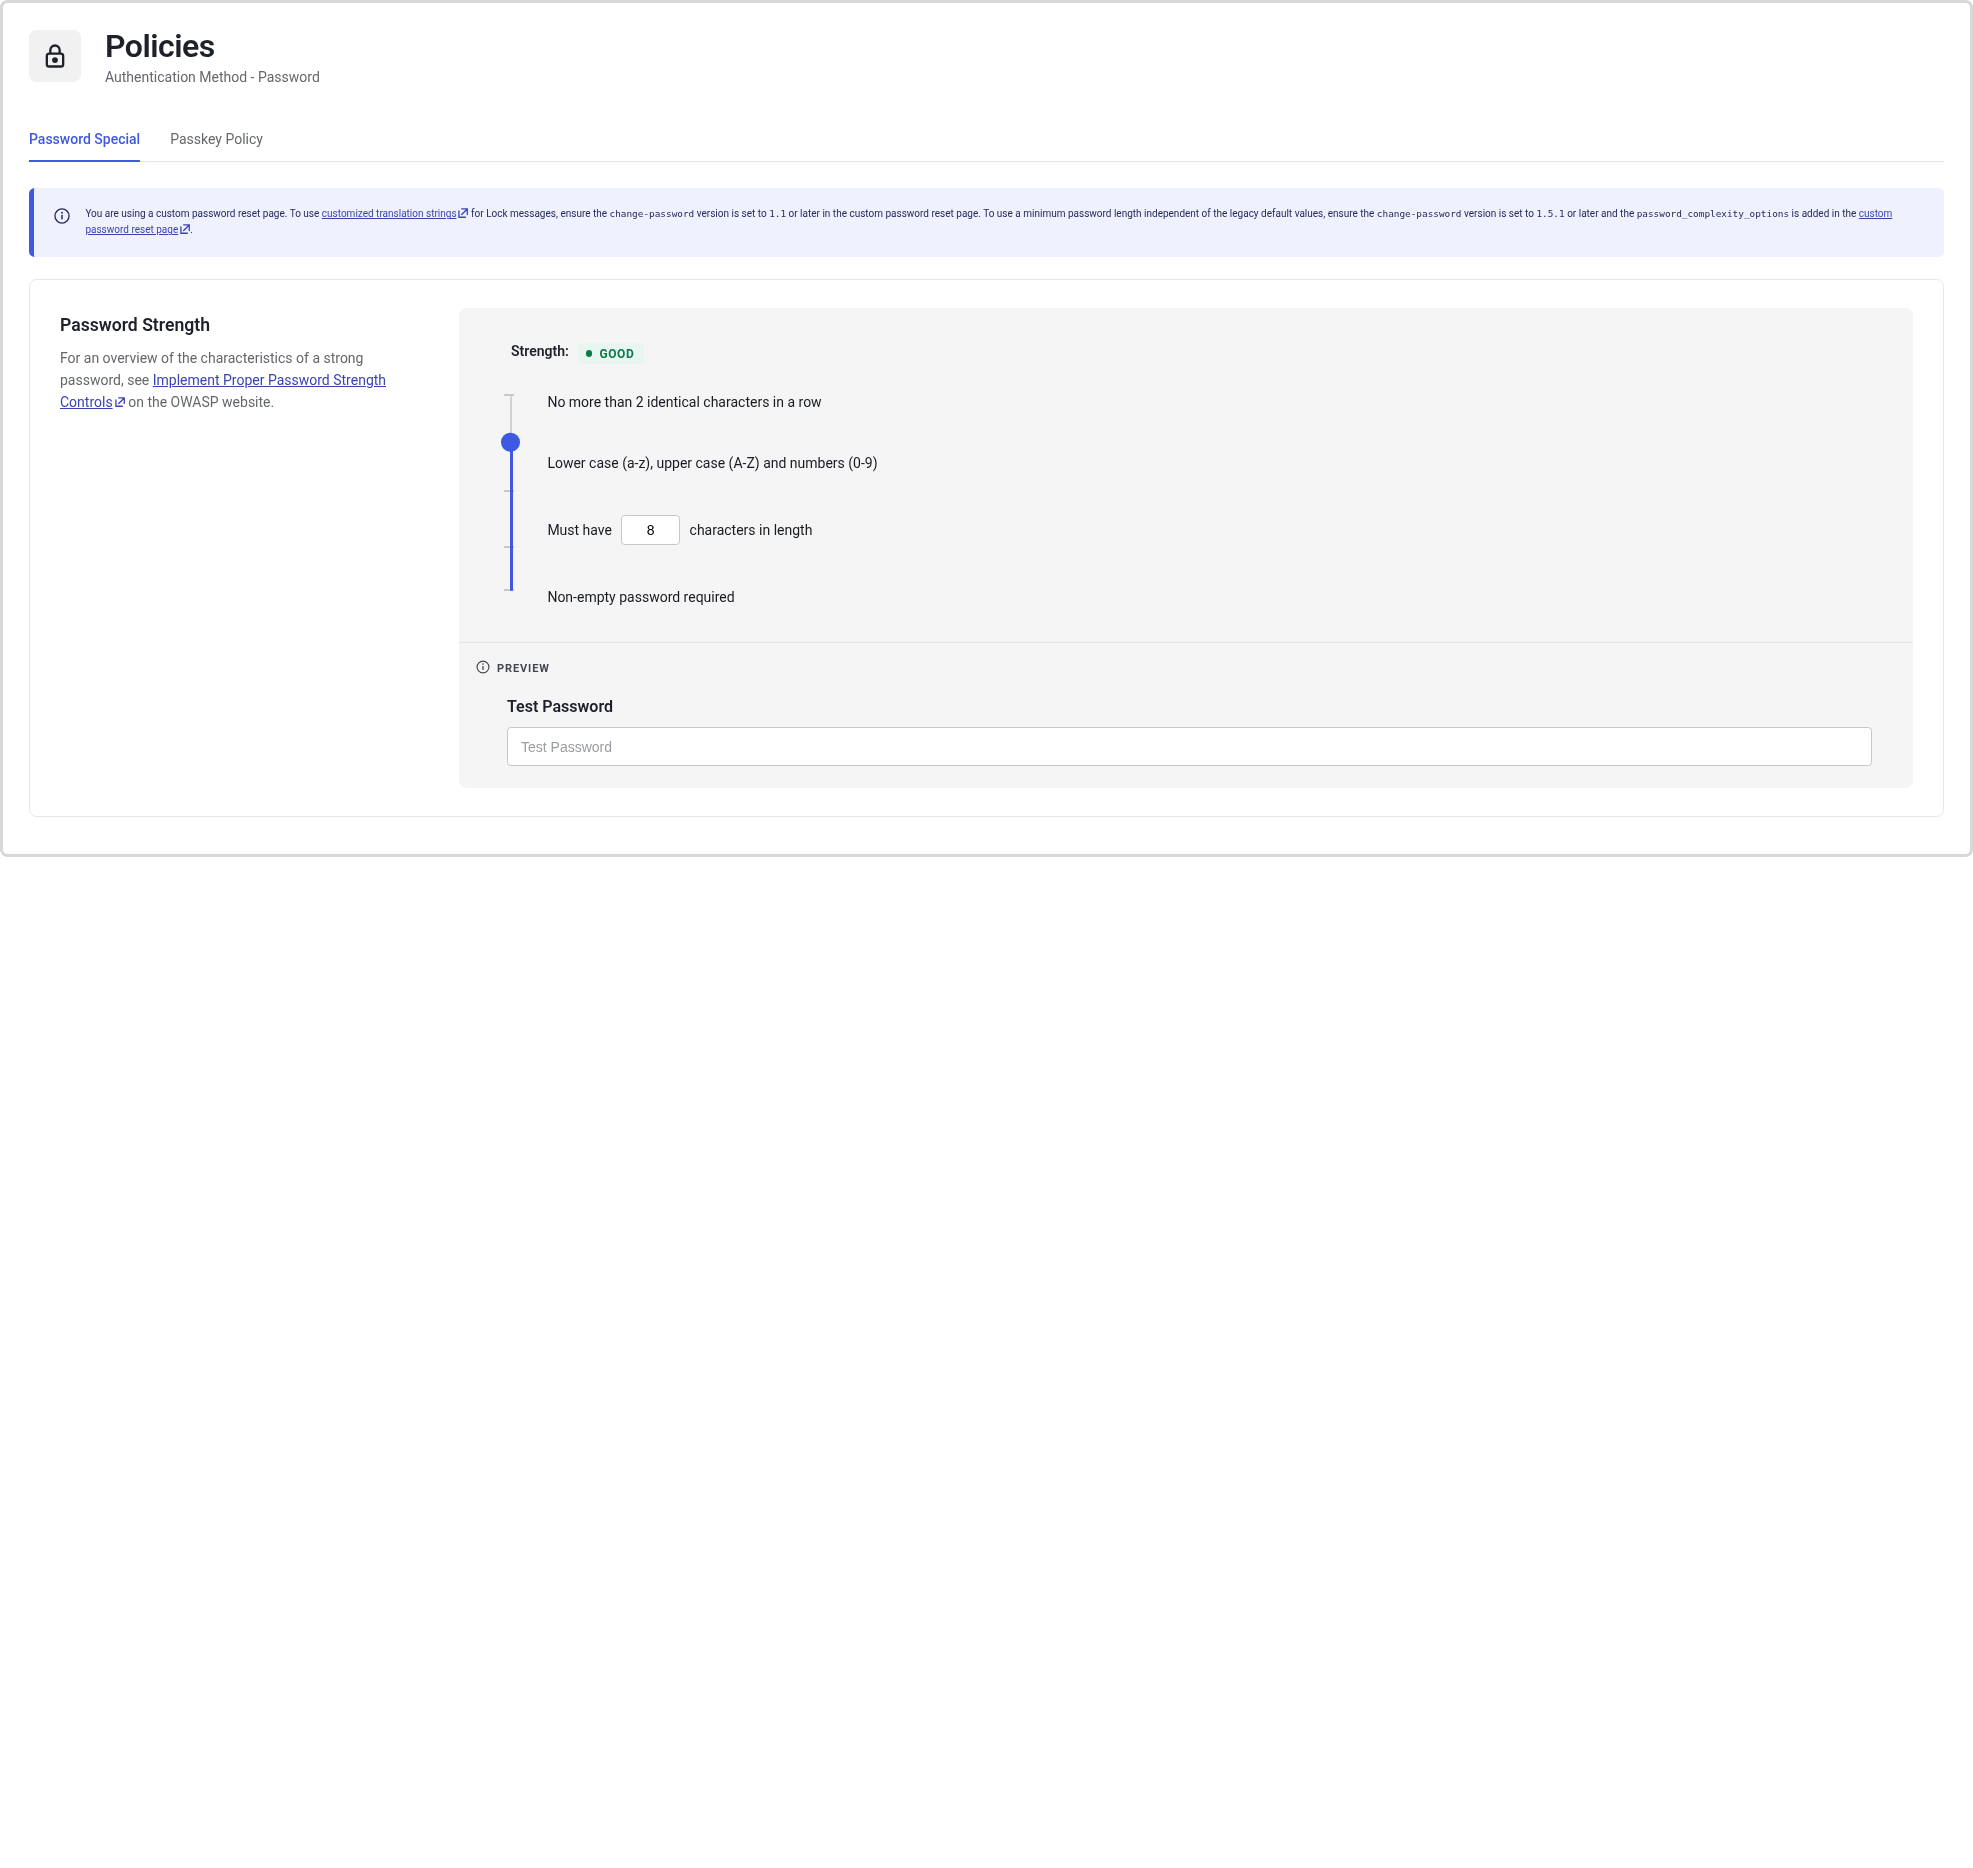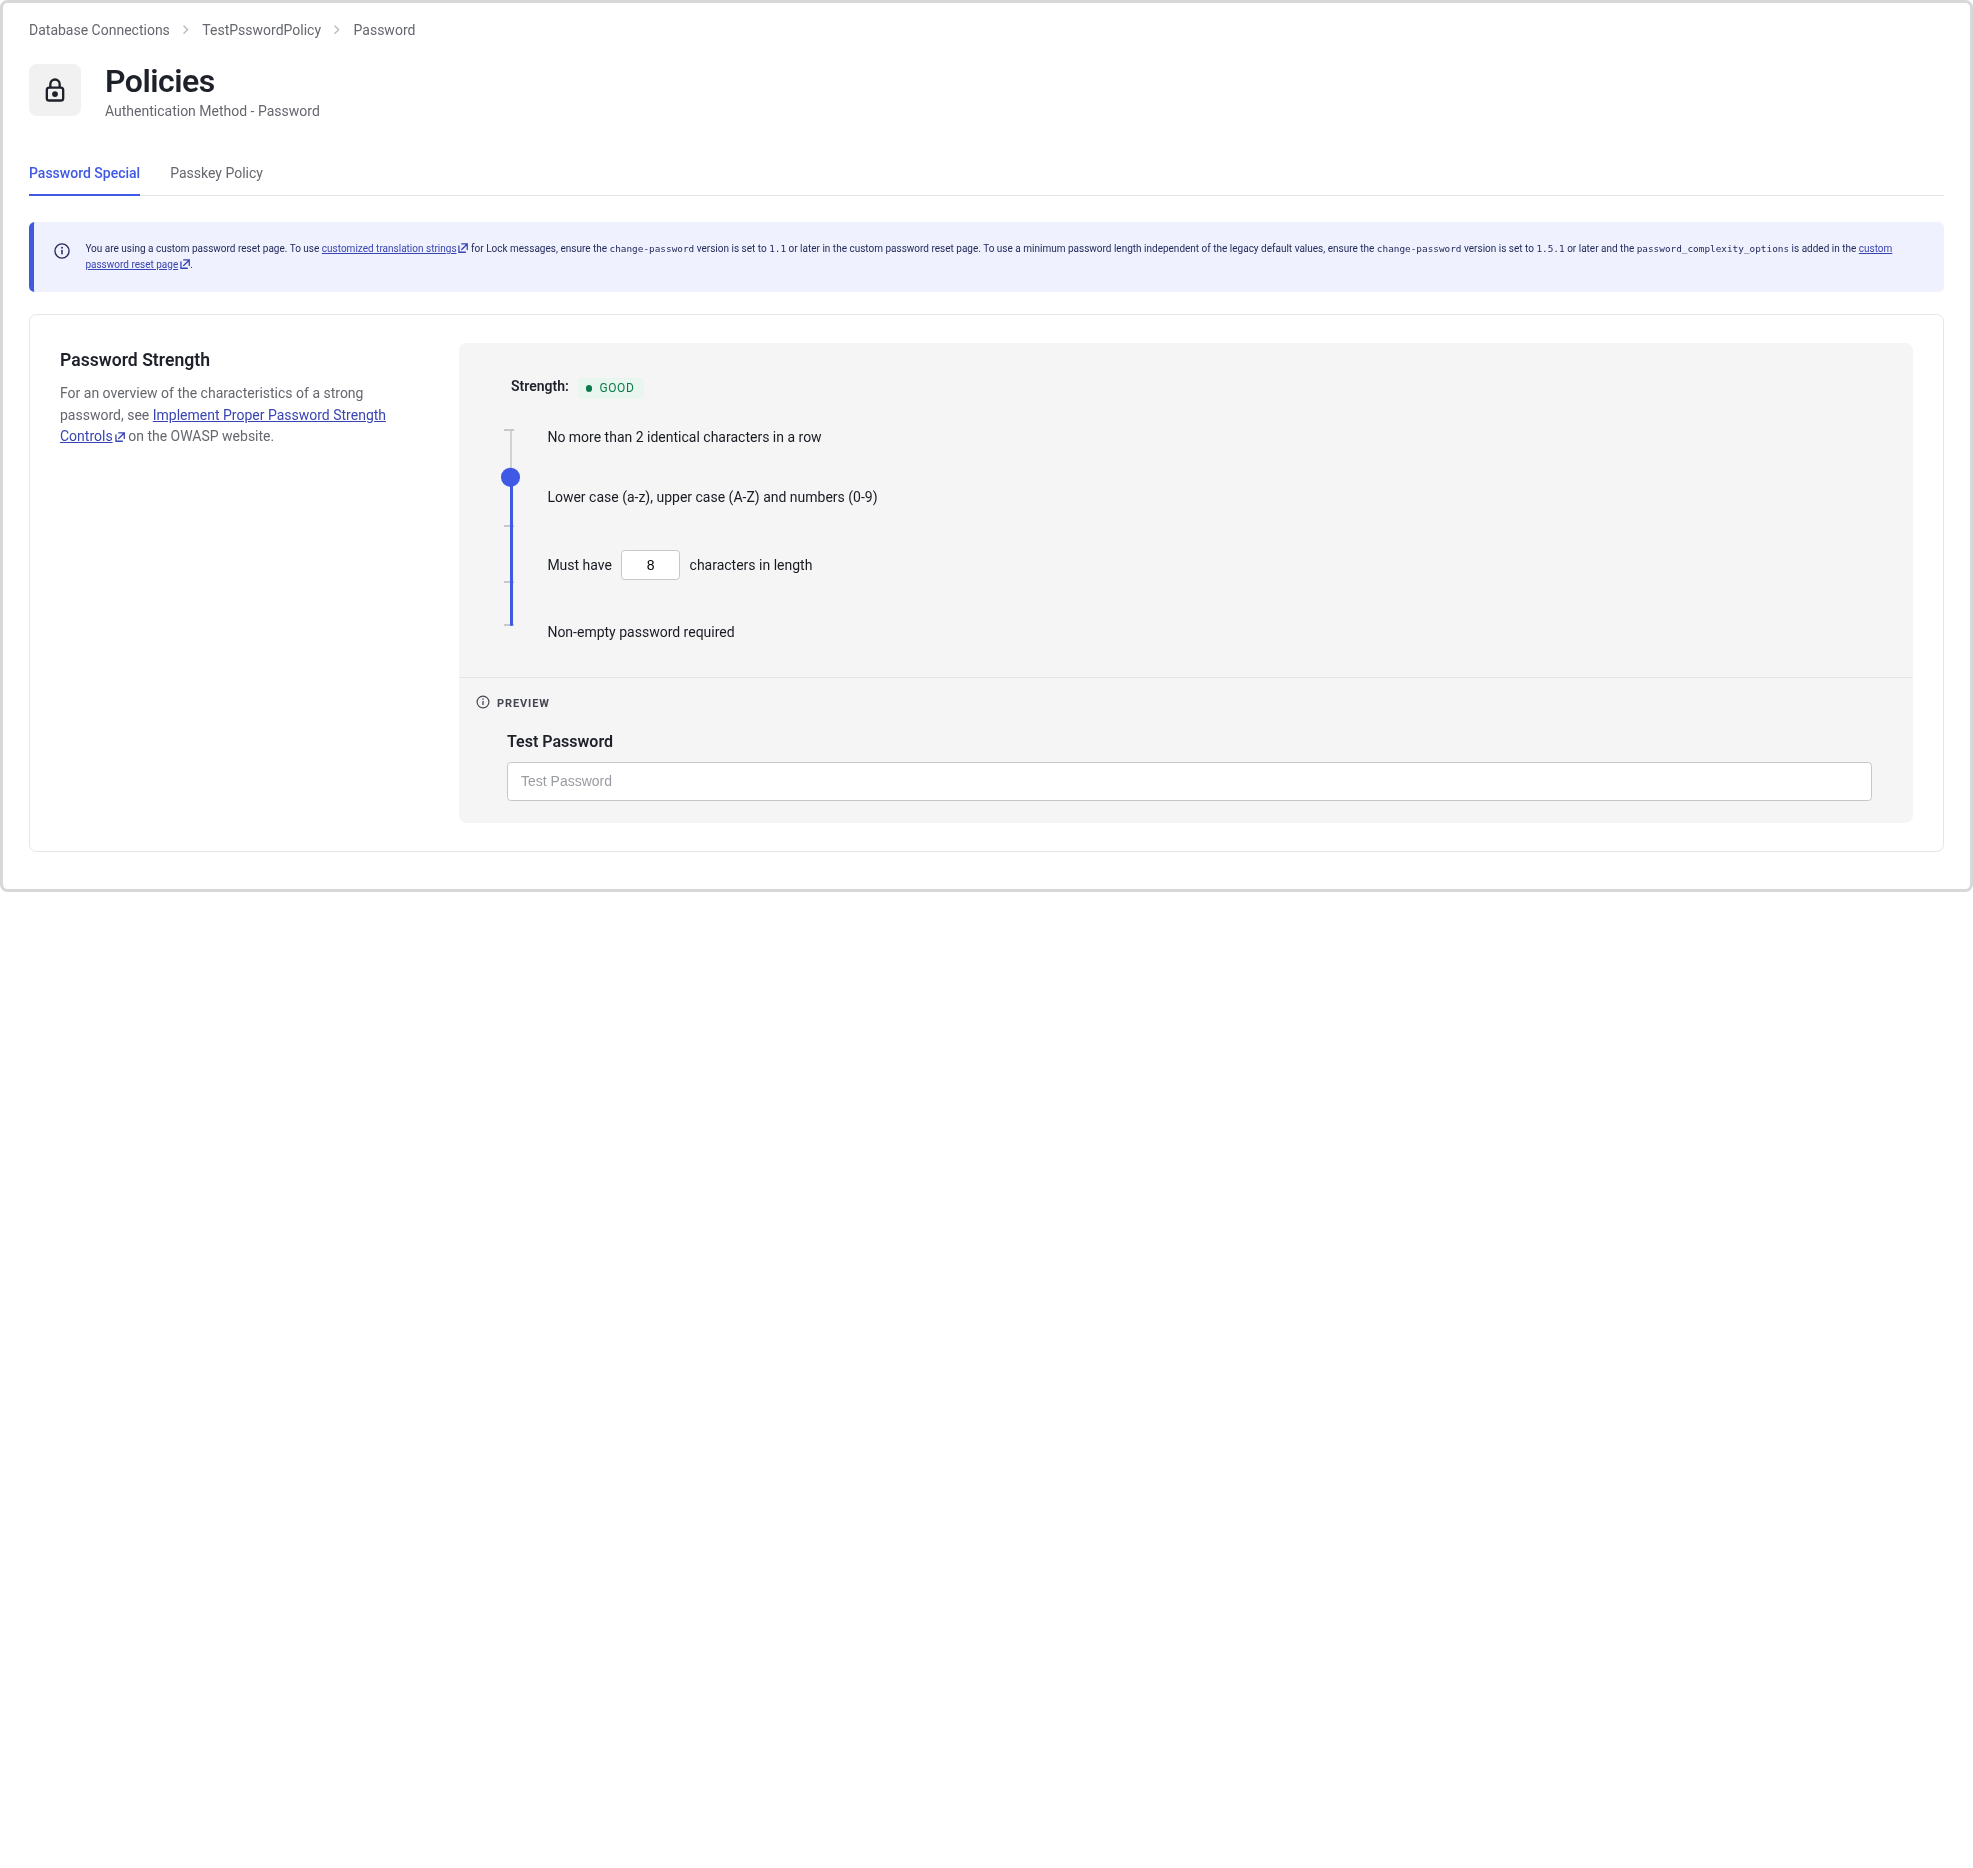--- a/index.html
+++ b/index.html
@@ -64,21 +64,21 @@
   .card-left p { margin: 0 0 18.6px 0; color: #65676e; font-size: 14px; line-height: 1.55; }
   .card-left a { color: #3944b3; text-decoration: underline; }
   .card-right {
     flex: 1; background: #f5f5f6; border-radius: 7.4px;
     padding: 35px 30px 22px 37px;
   }
   .strength-row { display: flex; align-items: flex-start; gap: 9.3px; margin-left: 15px; }
   .strength-row .label { font-weight: 600; font-size: 14px; }
   .strength-badge {
     display: inline-flex; align-items: center; gap: 7.4px;
-    background: #e8f6ef; color: #0a7a4b; font-weight: 400;
+    background: #e8f6ef; color: #0a7a4b; font-weight: 700;
     font-size: 12px; letter-spacing: 0.05em;
     padding: 3.7px 9.3px 3.7px 7.4px; border-radius: 3.7px;
   }
   .strength-badge .dot { width: 6.5px; height: 6.5px; background: #0a7a4b; border-radius: 50%; }
 
   .strength-body { display: flex; gap: 33px; margin-top: 30px; }
   .slider-track { position: relative; width: 7.4px; height: 197px; flex-shrink: 0; margin-left: 11px; }
   .slider-line { position: absolute; left: 2.8px; top: 0; bottom: 0; width: 1.9px; background: #d1d2d6; }
   .slider-fill { position: absolute; left: 2.8px; width: 3.7px; background: #3f59e4; border-radius: 1.9px; }
   .slider-tick { position: absolute; left: -2.8px; width: 9.3px; height: 1.9px; background: #c7c8cd; }
@@ -103,35 +103,20 @@
     width: 100%; height: 39px; border: 0.9px solid #c6c7cc; border-radius: 3.7px;
     background: #fff; padding: 0 13px; font-size: 14px;
   }
   .test-input::placeholder { color: #9a9ca3; }
 </style>
 </head>
 <body>
 
 <div class="frame">
 
-  <nav class="breadcrumb">
-    <a href="#">Database Connections</a>
-    <span class="sep">
-      <svg width="6.5" height="9.3" viewBox="0 0 7 10">
-          <path d="M1 1 L5 5 L1 9" fill="none" stroke="#b9bbbf" stroke-width="1.5" stroke-linecap="round"></path>
-        </svg>
-    </span>
-    <a href="#">TestPsswordPolicy</a>
-    <span class="sep">
-      <svg width="6.5" height="9.3" viewBox="0 0 7 10">
-          <path d="M1 1 L5 5 L1 9" fill="none" stroke="#b9bbbf" stroke-width="1.5" stroke-linecap="round"></path>
-        </svg>
-    </span>
-    <span>Password</span>
-  </nav>
 
   <div class="page-header">
     <div class="icon-box">
       <svg width="28" height="28" viewBox="0 0 24 24" fill="none" stroke="#1e212a" stroke-width="2">
         <rect x="5" y="10" width="14" height="11" rx="2"></rect>
         <path d="M8 10 V7 a4 4 0 0 1 8 0 v3"></path>
         <circle cx="12" cy="15.5" r="1.5" fill="#1e212a"></circle>
       </svg>
     </div>
     <div>

